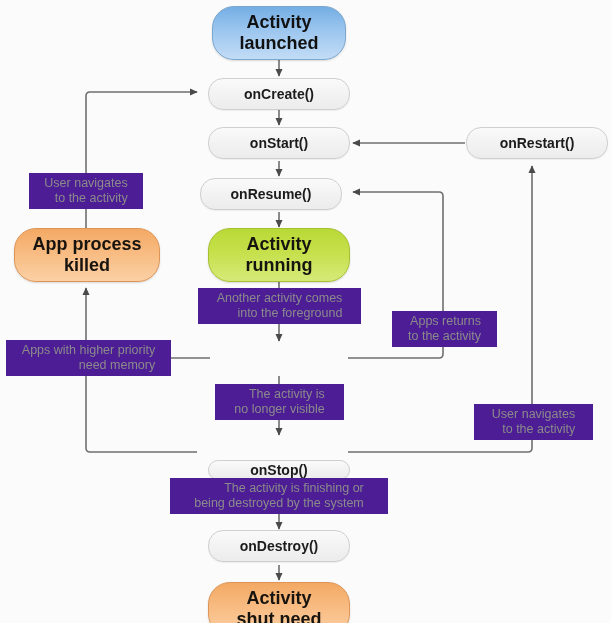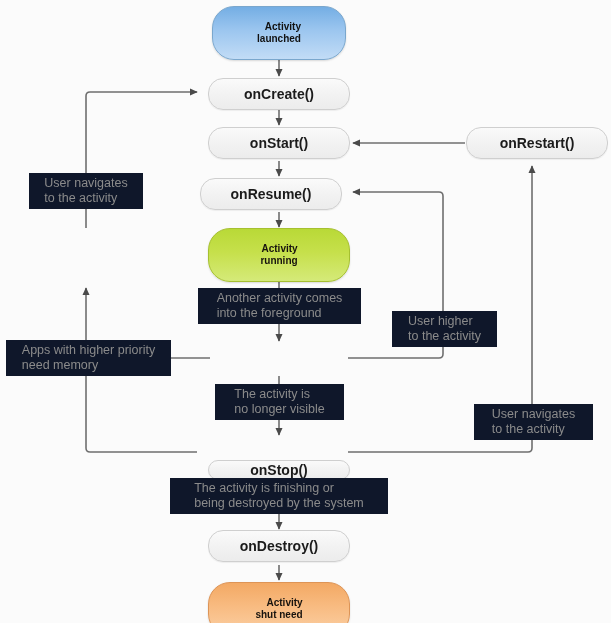--- a/index.html
+++ b/index.html
@@ -19,42 +19,41 @@
   }
   
   .box{
     border:1px solid #cfcfcf;border-radius:15px;
     background:linear-gradient(to bottom,#fafafa 0%,#f2f2f2 52%,#ececec 100%);
     font-size:14px;color:#1b1b1b;font-weight:700;
     box-shadow:0 1px 1px rgba(0,0,0,0.06);
   }
   
   .pill{
-    border-radius:22px;font-size:10px;font-weight:700;color:#17130e;
+    border-radius:22px;font-size:18px;font-weight:700;color:#17130e;
     border:1px solid rgba(0,0,0,0.22);
     box-shadow:0 1px 2px rgba(0,0,0,0.14);
-    text-align:right;
   }
   .pill.blue{
     background:linear-gradient(to bottom,#74aee4 0%,#9cc6ef 45%,#c2dcf6 100%);
     border-color:#7aa7cd;color:#111;
   }
   .pill.green{
     background:linear-gradient(to bottom,#b9d937 0%,#c6e04b 45%,#d5ea79 100%);
     border-color:#a6c030;
   }
   .pill.orange{
     background:linear-gradient(to bottom,#f3a964 0%,#f8bb81 45%,#fbd0a5 100%);
     border-color:#dd9456;
   }
   
   .caption{
     position:absolute;box-sizing:border-box;
-    background:#0f172a;color:#8b8b8b;
-    font-size:12.5px;line-height:1.22;text-align:left;
+    background:#4c1d95;color:#8b8b8b;
+    font-size:12.5px;line-height:1.22;text-align:right;
     display:flex;align-items:center;justify-content:center;
     padding:1px 4px;
   }
 </style>
 </head>
 <body>
 
 <div id="diagram">
 
   <svg id="wires" viewBox="0 0 611 623" width="611" height="623" aria-hidden="true">
@@ -108,20 +107,26 @@
 
   <div class="node box" style="left:200px;top:178px;width:142px;height:32px;">onResume()</div>
 
   <div class="node pill green" style="left:208px;top:228px;width:142px;height:54px;">
     <div>
       <span>Activity</span><br>
       <span>running</span>
     </div>
   </div>
 
+  <div class="node pill orange" style="left:14px;top:228px;width:146px;height:54px;">
+    <div>
+      <span>App process</span><br>
+      <span>killed</span>
+    </div>
+  </div>
 
 
   <div class="node box" style="left:208px;top:460px;width:142px;height:20px;">onStop()</div>
 
   <div class="node box" style="left:208px;top:530px;width:142px;height:32px;">onDestroy()</div>
 
   <div class="node pill orange" style="left:208px;top:582px;width:142px;height:54px;">
     <div>
       <span>Activity</span><br>
       <span>shut need</span>
@@ -146,21 +151,21 @@
 
   <div class="caption" style="left:198px;top:288px;width:163px;height:36px;">
     <div>
       <span>Another activity comes</span><br>
       <span>into the foreground</span>
     </div>
   </div>
 
   <div class="caption" style="left:392px;top:311px;width:105px;height:36px;">
     <div>
-      <span>User higher</span><br>
+      <span>Apps returns</span><br>
       <span>to the activity</span>
     </div>
   </div>
 
   <div class="caption" style="left:215px;top:384px;width:129px;height:36px;">
     <div>
       <span>The activity is</span><br>
       <span>no longer visible</span>
     </div>
   </div>

